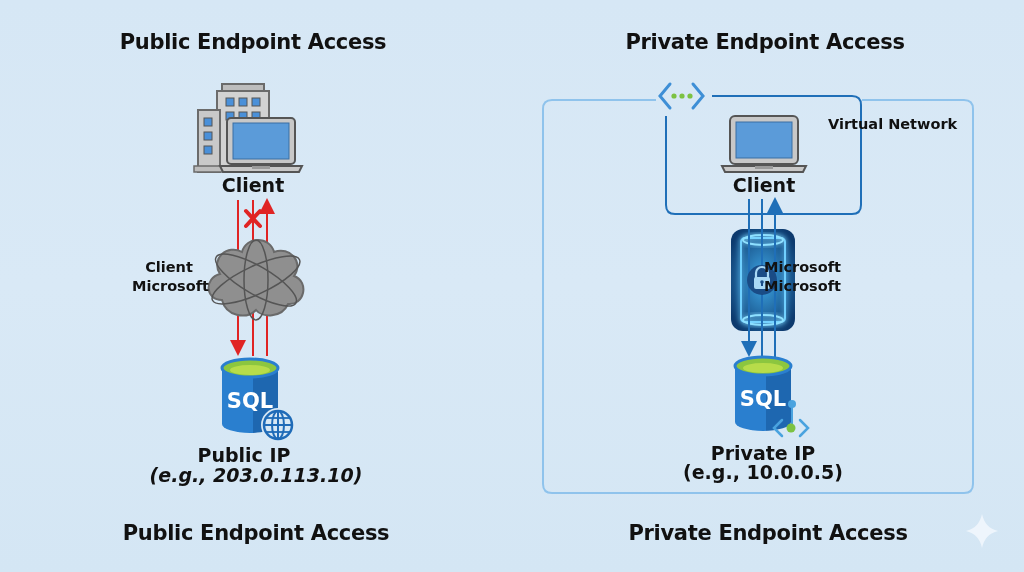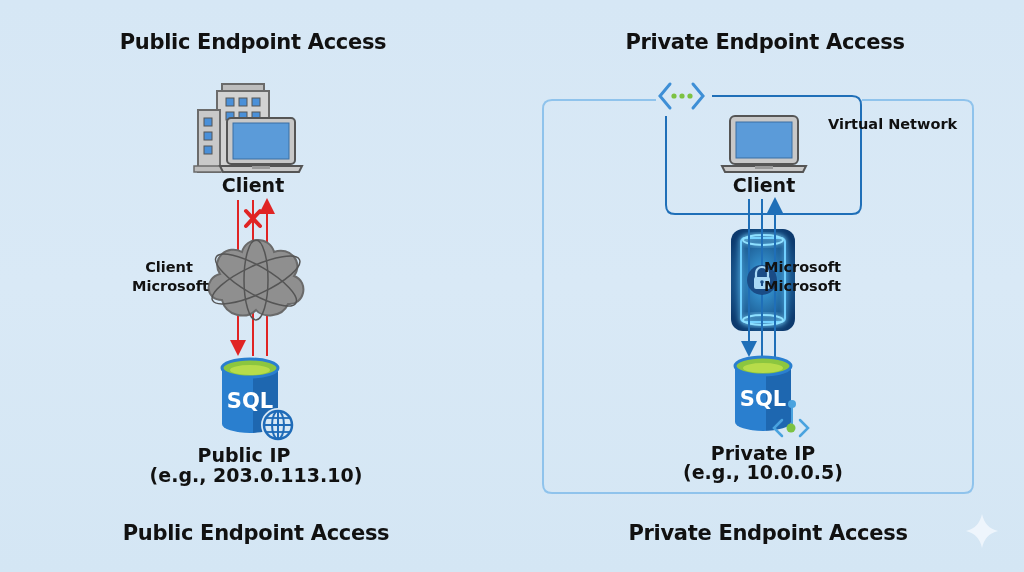--- a/index.html
+++ b/index.html
@@ -172,21 +172,21 @@
 
 <div class="abs title" style="left:253px; top:30px;">Public Endpoint Access</div>
 <div class="abs title" style="left:765px; top:30px;">Private Endpoint Access</div>
 
 <div class="abs label" style="left:253px; top:176px;">Client</div>
 <div class="abs label-left" style="left:132px; top:258px; width:74px;">
   <div>Client</div>
   <div>Microsoft</div>
 </div>
 <div class="abs label" style="left:244px; top:446px;">Public IP</div>
-<div class="abs label" style="left:256px; top:466px;">(e.g., 203.0.113.10)</div>
+<div class="abs label" style="left:256px; top:466px;font-style:italic;">(e.g., 203.0.113.10)</div>
 
 <div class="abs" style="left:828px; top:76px; font-weight:bold; font-size:14.5px; white-space:nowrap;margin-top:40px;">Virtual Network</div>
 <div class="abs label" style="left:764px; top:176px;">Client</div>
 <div class="abs" style="left:764px; top:258px; font-weight:bold; font-size:14.5px; line-height:19px;">
   <div>Microsoft</div>
   <div>Microsoft</div>
 </div>
 <div class="abs label" style="left:763px; top:444px;">Private IP</div>
 <div class="abs label" style="left:763px; top:463px;">(e.g., 10.0.0.5)</div>
 

